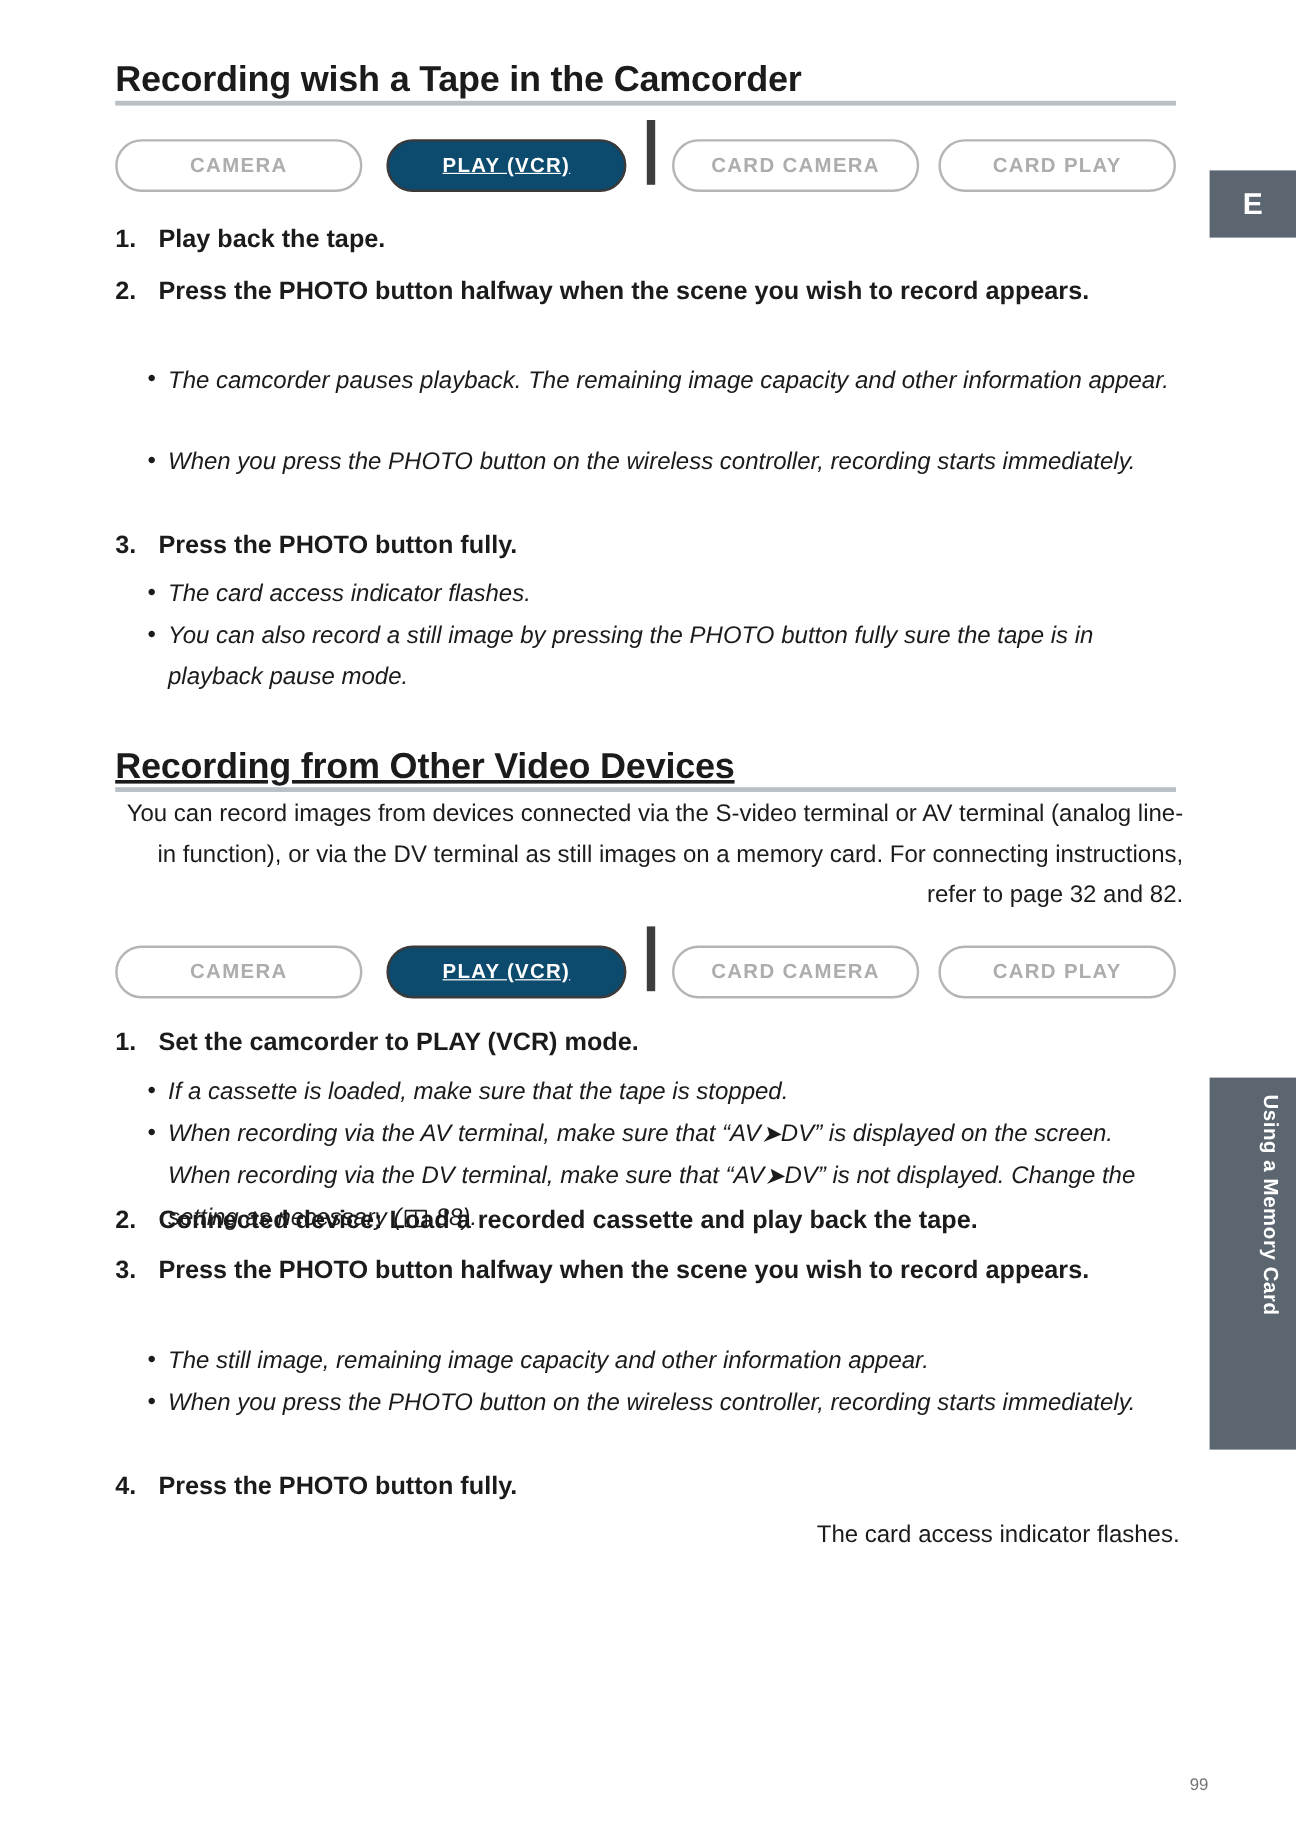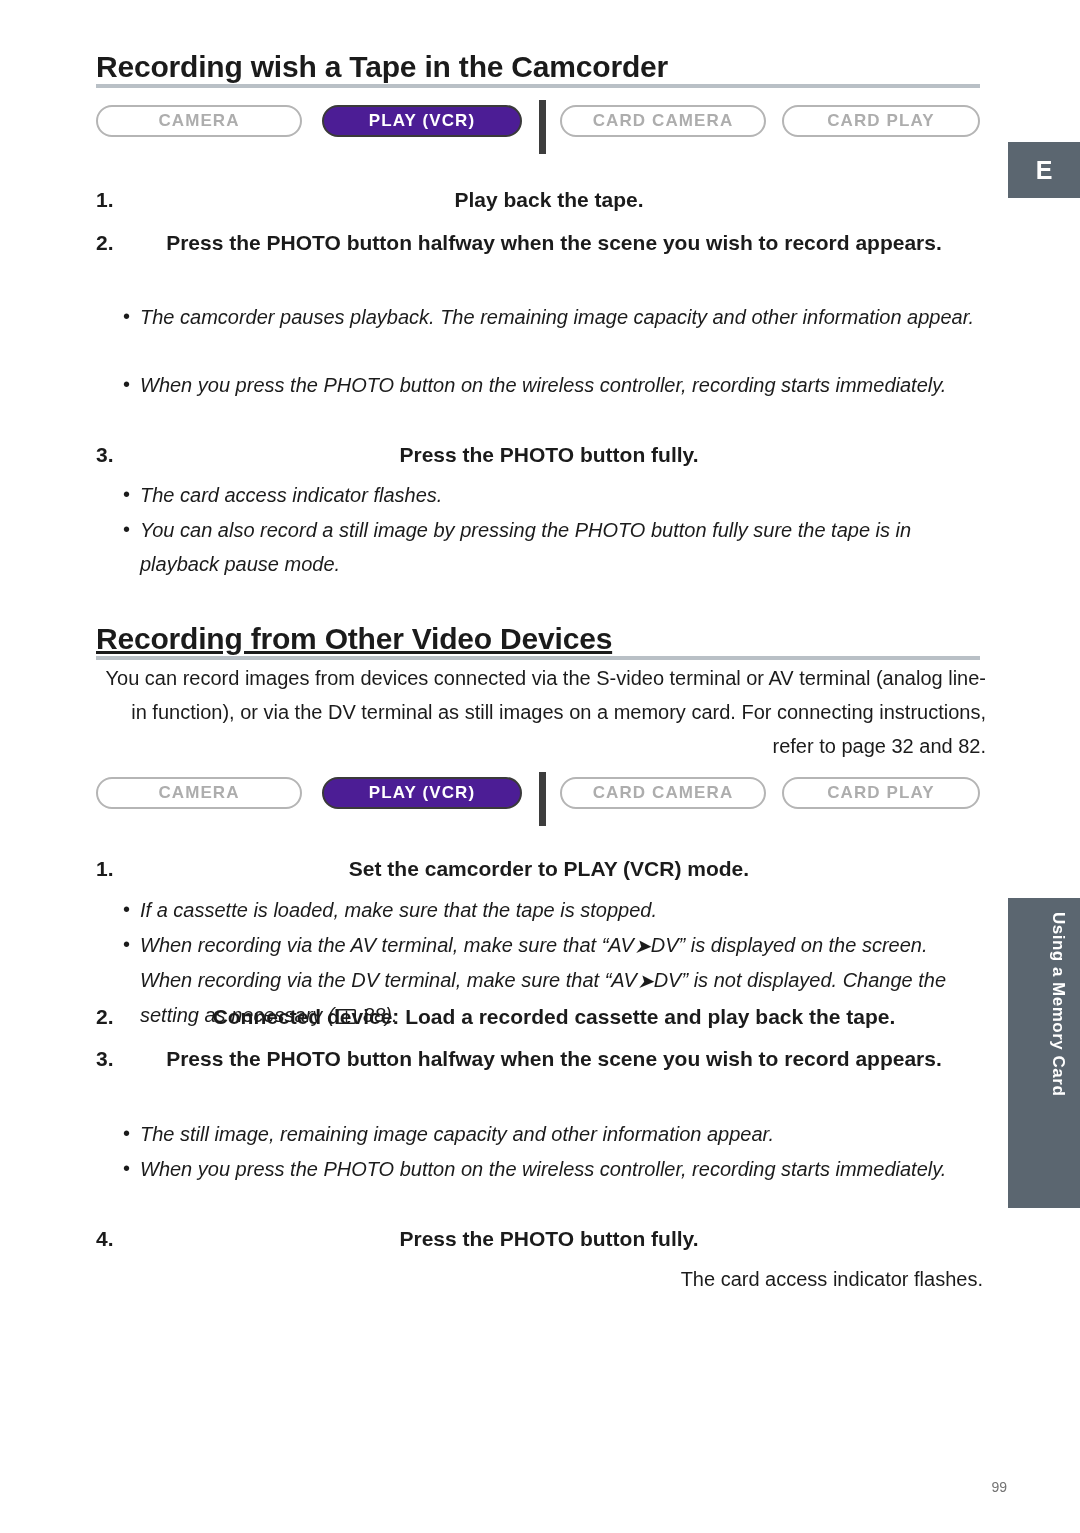--- a/index.html
+++ b/index.html
@@ -36,40 +36,41 @@
     background: #b9c0c6;
   }
 
   
   .mode-bar {
     position: absolute;
     height: 44px;
   }
   .mode-btn {
     position: absolute;
-    top: 0;
-    height: 32px;
+    top: 11px;
+    height: 44px;
     border-radius: 22px;
     box-sizing: border-box;
     display: flex;
     align-items: center;
     justify-content: center;
     font-size: 17px;
     font-weight: bold;
     letter-spacing: 1.1px;
   }
   .mode-btn.inactive {
     border: 2px solid #b5b5b5;
     color: #adadad;
     background: #ffffff;
   }
   .mode-btn.active {
-    background: #4c1d95;
+    background: #0c4a6e;
     color: #ffffff;
     border: 2px solid #3a3a3a;
+    text-decoration: underline;
   }
   .mode-divider {
     position: absolute;
     width: 7px;
     height: 54px;
     background: #3d3d3d;
     top: -5px;
   }
 
   
@@ -81,21 +82,20 @@
     line-height: 33px;
   }
   .step .num {
     position: absolute;
     left: 0;
     top: 0;
   }
   .step .txt {
     display: block;
     margin-left: 36px;
-    text-align: center;
   }
   .para {
     position: absolute;
     font-size: 20px;
     color: #1b1b1b;
     line-height: 34px;
     text-align: right;
   }
   .bullet {
     position: absolute;

